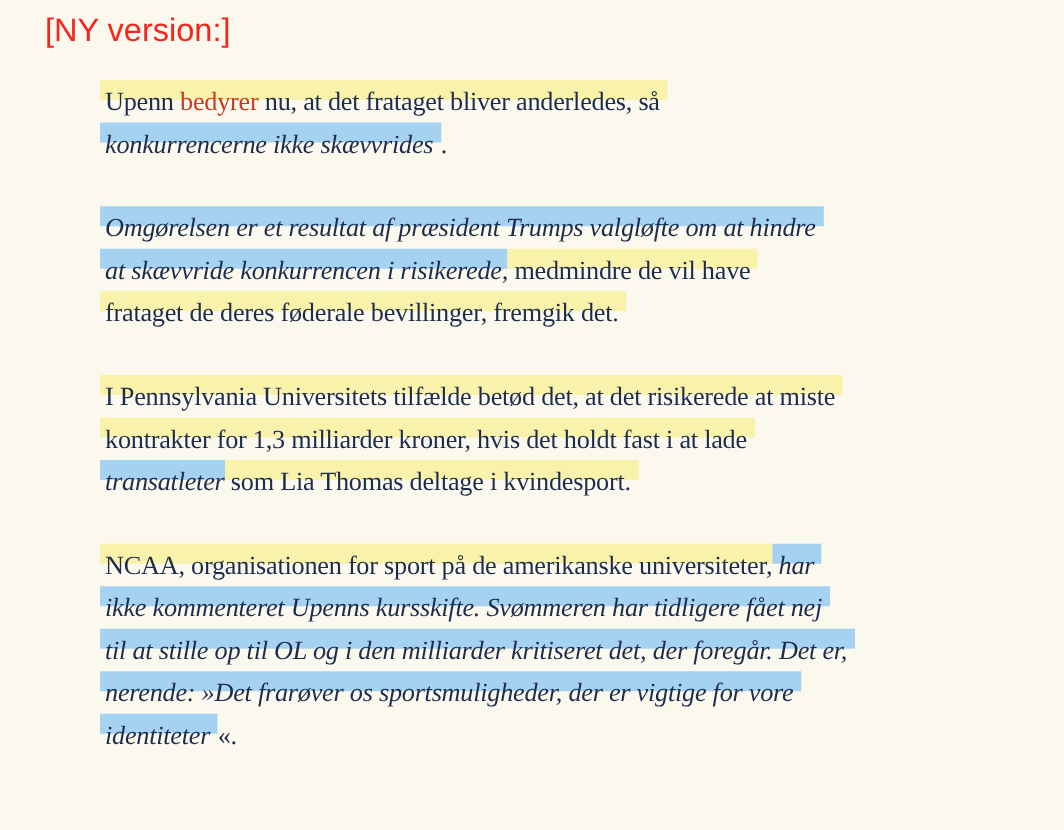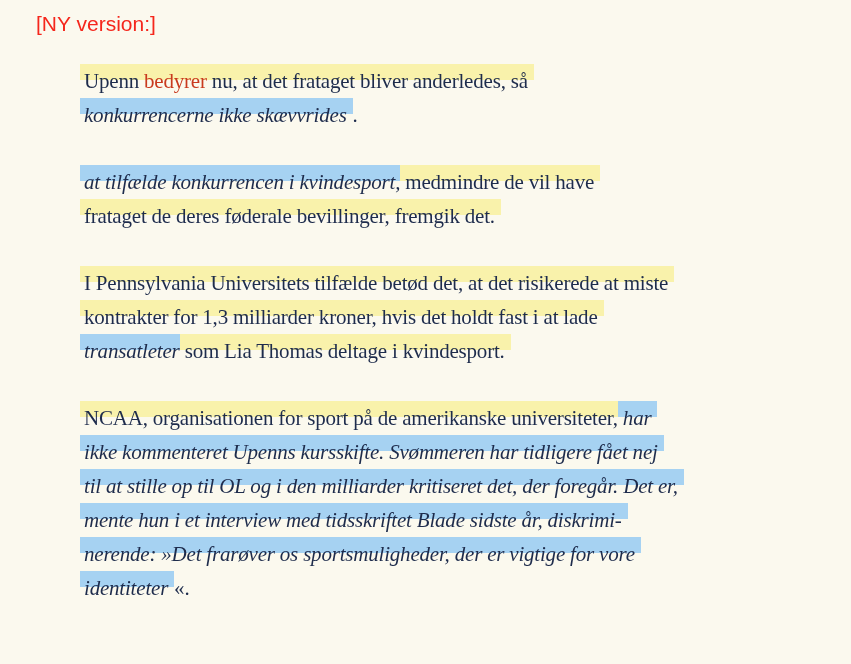--- a/index.html
+++ b/index.html
@@ -12,21 +12,21 @@
     position: relative;
     overflow: hidden;
     background: var(--bg, #FBF9EE);
     font-family: "Liberation Serif", "DejaVu Serif", serif;
   }
   .version-header {
     position: absolute;
     left: 36px;
     top: 11px;
     font-family: "Liberation Sans", "DejaVu Sans", sans-serif;
-    font-size: 21px;
+    font-size: 26px;
     line-height: 26px;
     color: var(--header-red, #F5271C);
   }
   .doc {
     position: absolute;
     left: 80px;
     top: 64px;
     width: 765px;
   }
   .paragraph {
@@ -58,29 +58,29 @@
 <body>
 
 <div class="version-header">[NY version:]</div>
 
 <div class="doc">
     <div class="paragraph">
       <div class="line"><span class="seg hl-yellow pad-left">Upenn </span><span class="seg hl-yellow red-word">bedyrer</span><span class="seg hl-yellow pad-right"> nu, at det frataget bliver anderledes, så</span></div>
       <div class="line"><span class="seg hl-blue pad-left pad-right">konkurrencerne ikke skævvrides</span><span class="seg hl-none">.</span></div>
     </div>
     <div class="paragraph">
-      <div class="line"><span class="seg hl-blue pad-left">at tilfælde konkurrencen i kvindesport,</span><span class="seg hl-yellow pad-right"> medmindre de vil have</span></div>
+      <div class="line"><span class="seg hl-blue pad-left pad-right">Omgørelsen er et resultat af præsident Trumps valgløfte om at hindre</span></div>
+      <div class="line"><span class="seg hl-blue pad-left">at skævvride konkurrencen i risikerede,</span><span class="seg hl-yellow pad-right"> medmindre de vil have</span></div>
       <div class="line"><span class="seg hl-yellow pad-left pad-right">frataget de deres føderale bevillinger, fremgik det.</span></div>
     </div>
     <div class="paragraph">
       <div class="line"><span class="seg hl-yellow pad-left pad-right">I Pennsylvania Universitets tilfælde betød det, at det risikerede at miste</span></div>
       <div class="line"><span class="seg hl-yellow pad-left pad-right">kontrakter for 1,3 milliarder kroner, hvis det holdt fast i at lade</span></div>
       <div class="line"><span class="seg hl-blue pad-left">transatleter</span><span class="seg hl-yellow pad-right"> som Lia Thomas deltage i kvindesport.</span></div>
     </div>
     <div class="paragraph">
       <div class="line"><span class="seg hl-yellow pad-left">NCAA, organisationen for sport på de amerikanske universiteter,</span><span class="seg hl-blue pad-right"> har</span></div>
       <div class="line"><span class="seg hl-blue pad-left pad-right">ikke kommenteret Upenns kursskifte. Svømmeren har tidligere fået nej</span></div>
       <div class="line"><span class="seg hl-blue pad-left pad-right">til at stille op til OL og i den milliarder kritiseret det, der foregår. Det er,</span></div>
-      <div class="line"><span class="seg hl-blue pad-left pad-right">mente hun i et interview med tidsskriftet Blade sidste år, diskrimi-</span></div>
       <div class="line"><span class="seg hl-blue pad-left pad-right">nerende: »Det frarøver os sportsmuligheder, der er vigtige for vore</span></div>
       <div class="line"><span class="seg hl-blue pad-left pad-right">identiteter</span><span class="seg hl-none">«.</span></div>
     </div>
   </div>
 
 </body></html>

